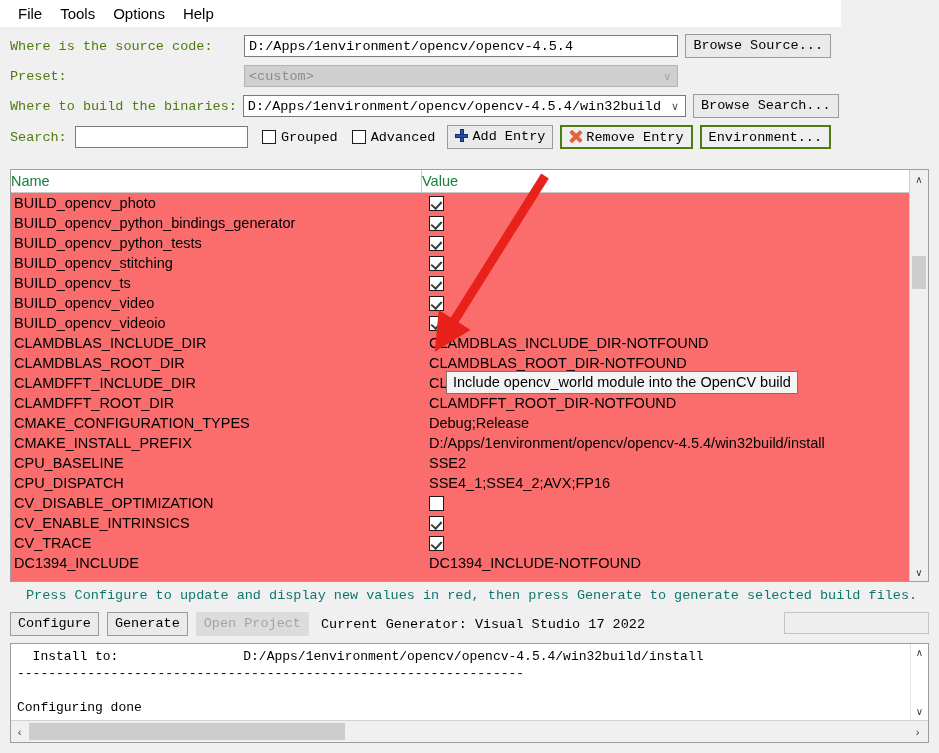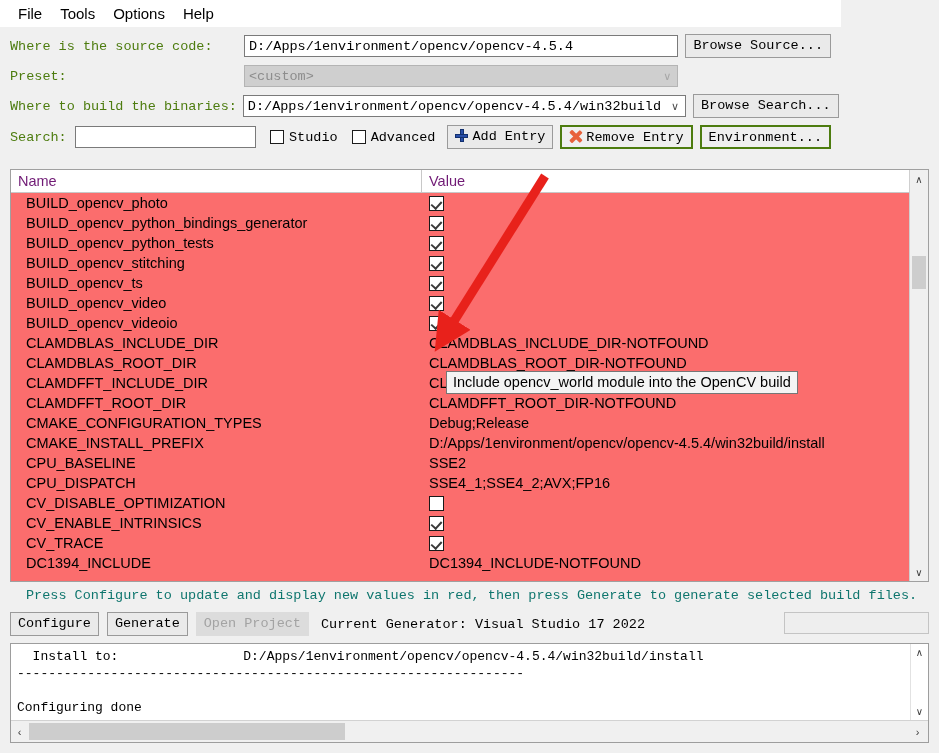--- a/index.html
+++ b/index.html
@@ -206,23 +206,22 @@
   .tbl-head {
     height: 23px;
     display: flex;
     background: #ffffff;
     border-bottom: 1px solid #c8c8c8;
     box-sizing: border-box;
   }
   .th {
     font-family: "Liberation Sans", sans-serif;
     font-size: 14.5px;
-    color: #701a75;
+    color: #15803d;
     line-height: 22px;
-    padding-left: 7px;
     box-sizing: border-box;
   }
   .th.name { width: 411px; border-right: 1px solid #c8c8c8; }
   .th.value { flex: 1; }
   .tbl-body {
     position: absolute;
     top: 23px; left: 0; right: 0; bottom: 0;
     overflow: hidden;
     background: #fb6d6d;
   }
@@ -231,21 +230,21 @@
     height: 20px;
     background: #fb6d6d;
     align-items: center;
   }
   .row.selected { background: #0a7ad6; }
   .cell-name {
     width: 411px;
     font-family: "Liberation Sans", sans-serif;
     font-size: 14.5px;
     color: #000;
-    padding-left: 15px;
+    padding-left: 3px;
     box-sizing: border-box;
     white-space: nowrap;
     overflow: hidden;
   }
   .row.selected .cell-name { color: #ffffff; }
   .cell-value {
     flex: 1;
     font-family: "Liberation Sans", sans-serif;
     font-size: 14.5px;
     color: #000;
@@ -450,21 +449,21 @@
       </div>
       <div class="btn">Browse Search...</div>
     </div>
 
     <div class="searchrow">
       <div class="flabel">Search:</div>
       <div class="search-input" title=""></div>
 
       <div class="chk-wrap">
         <span class="chkbox"></span>
-        <span>Studio</span>
+        <span>Grouped</span>
       </div>
 
       <div class="chk-wrap">
         <span class="chkbox"></span>
         <span>Advanced</span>
       </div>
 
       <div class="btn" style="margin-left:12px;">
         <span class="icon-plus"></span><span>Add Entry</span>
       </div>

